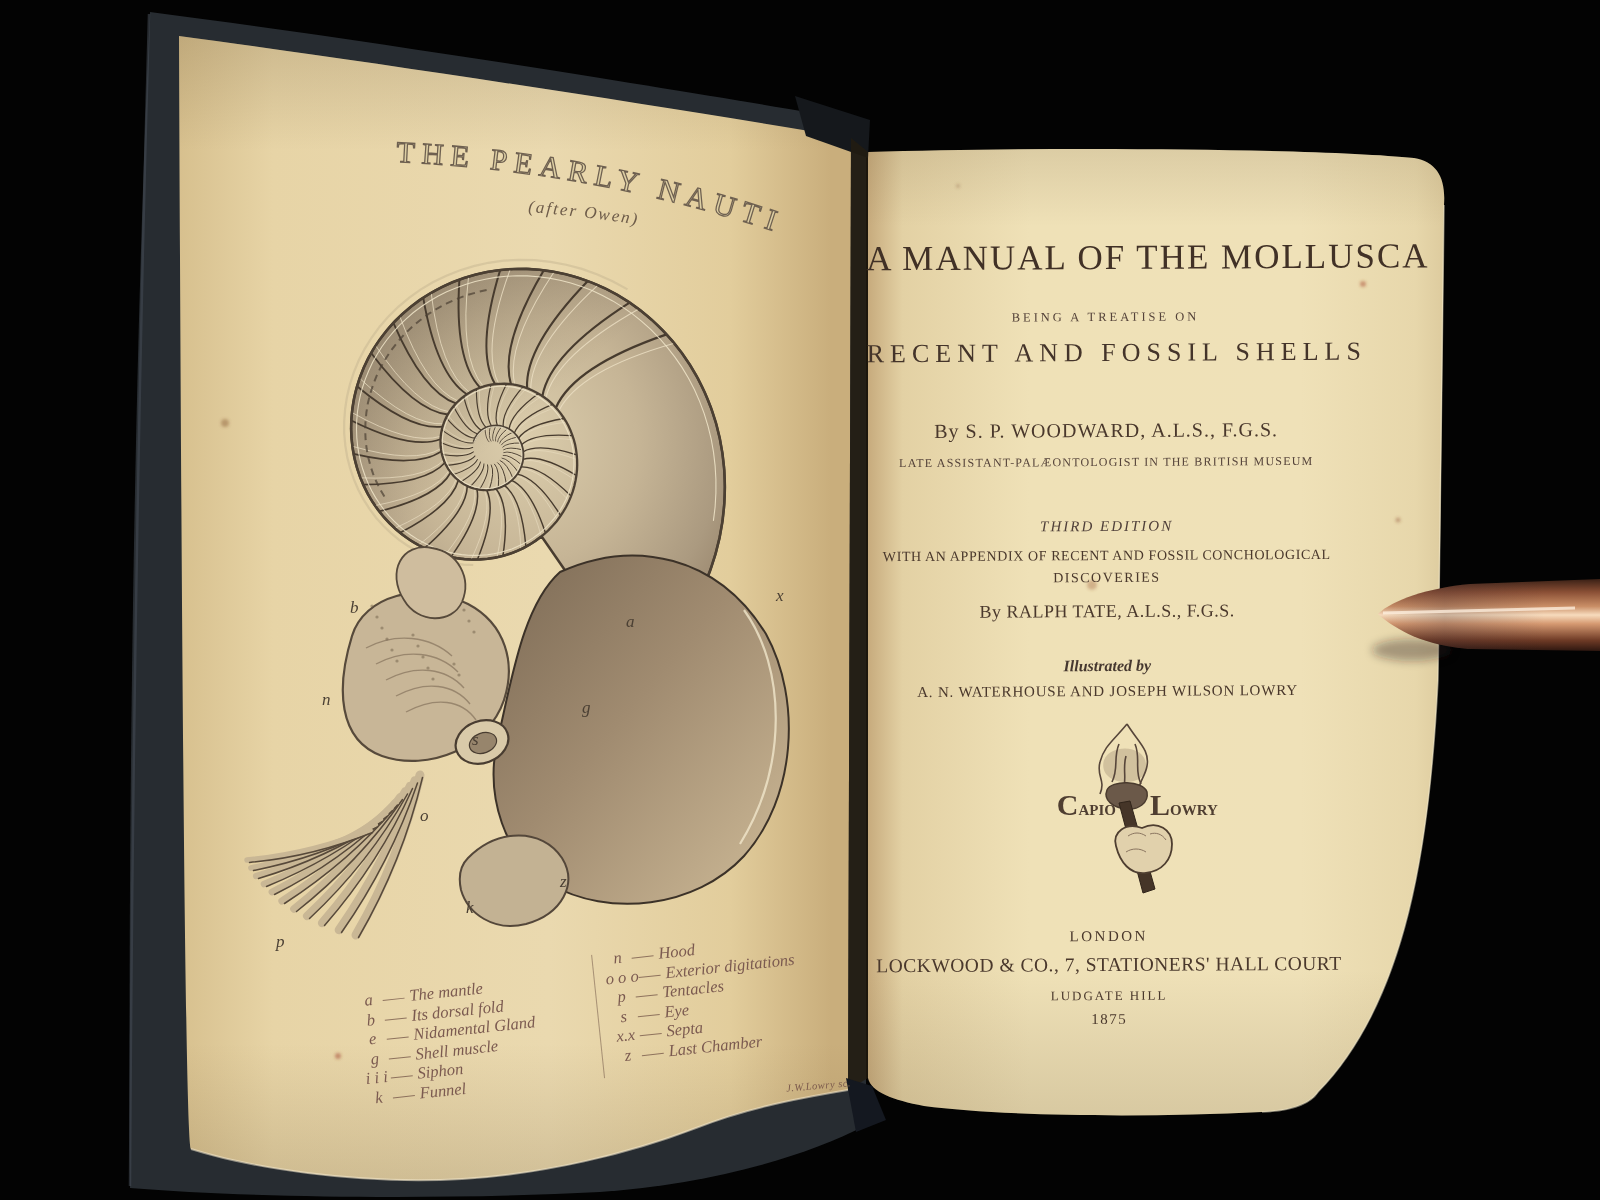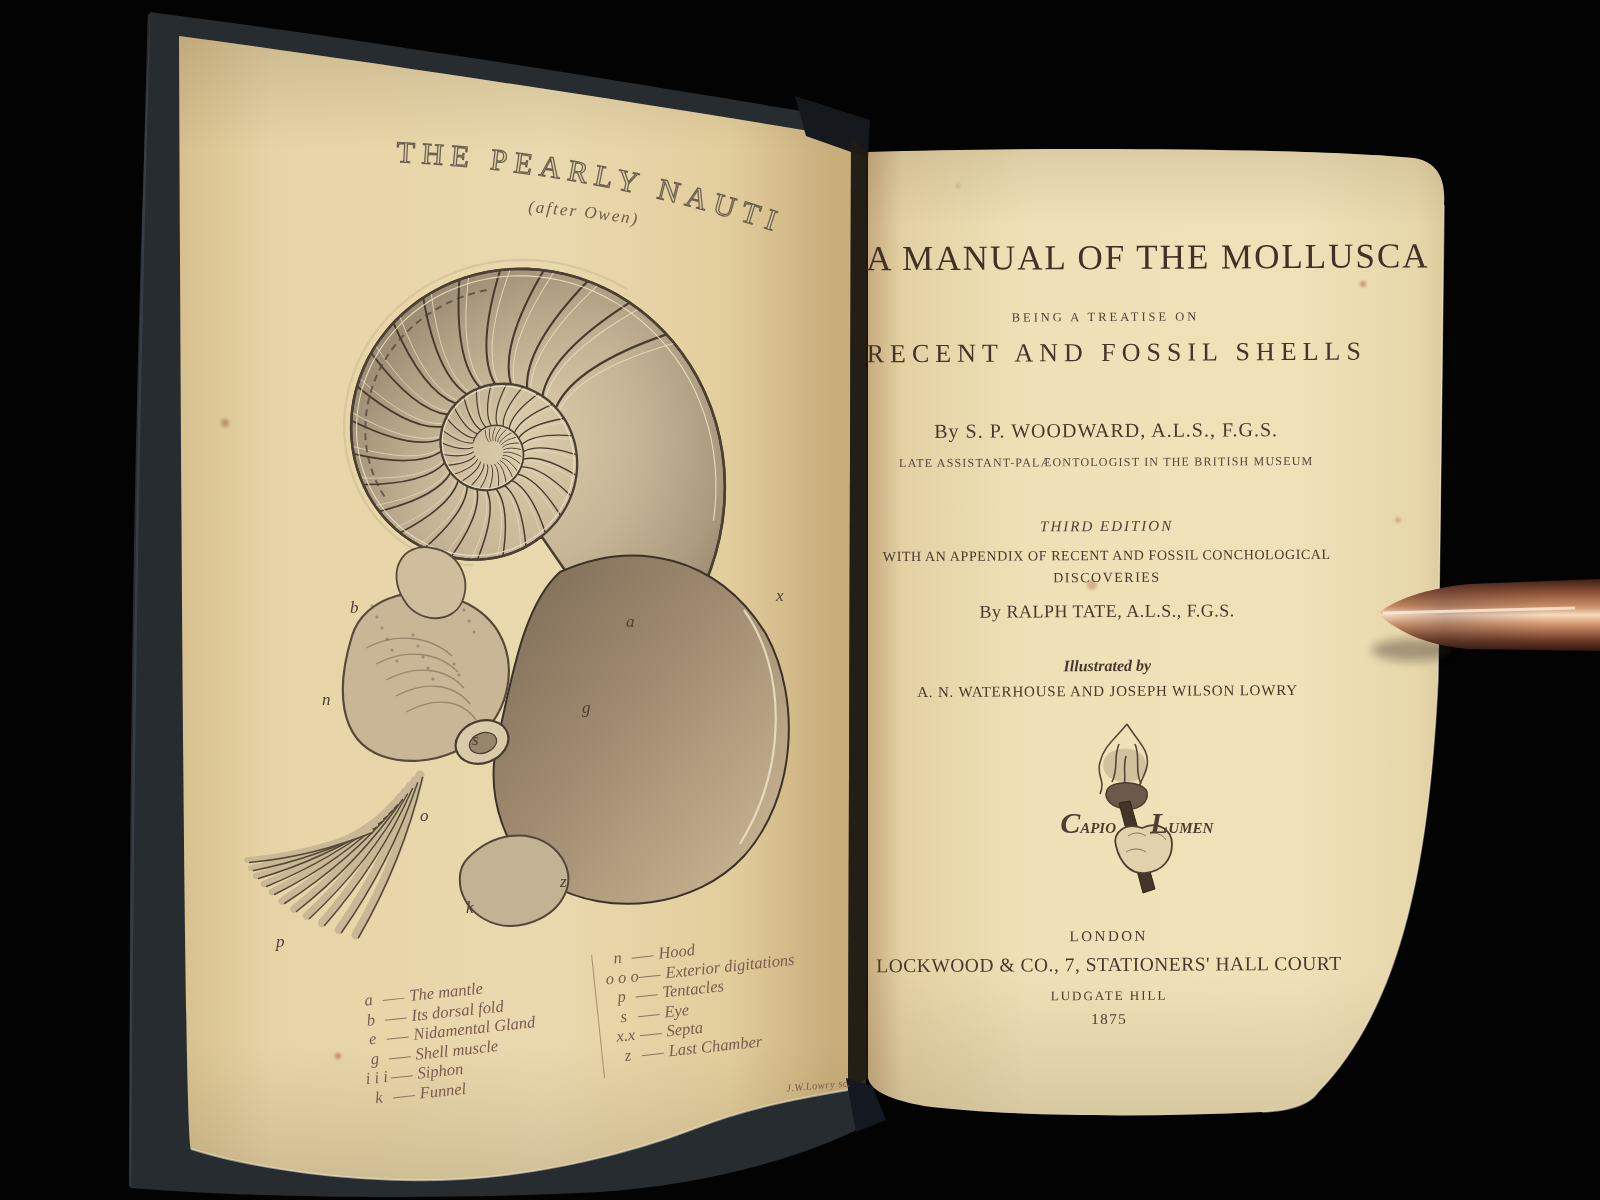--- a/index.html
+++ b/index.html
@@ -20,22 +20,22 @@
   #rp-app2    {top:570px;font-size:14px;letter-spacing:1.5px;}
   #rp-editor  {top:601px;font-size:18px;letter-spacing:.5px;}
   #rp-illby   {top:657px;font-size:16px;font-style:italic;font-weight:bold;color:#463830;}
   #rp-illus   {top:683px;font-size:15px;letter-spacing:.8px;}
   #rp-london  {top:928px;font-size:15px;letter-spacing:2.5px;}
   #rp-lockwood{top:954px;font-size:19.5px;letter-spacing:.5px;}
   #rp-ludgate {top:988px;font-size:13px;letter-spacing:2px;}
   #rp-year    {top:1011px;font-size:15px;letter-spacing:1.5px;}
 
   
-  .motto{position:absolute;top:806px;font-size:21px;color:#4f3e31;font-weight:bold;
-         font-variant:small-caps;font-style:italic;}
+  .motto{position:absolute;top:788px;font-size:21px;color:#4f3e31;font-weight:bold;
+         font-variant:small-caps;}
   .motto::first-letter{font-size:30px;}
   #motto-left{left:1036px;width:80px;text-align:right;}
   #motto-right{left:1150px;width:96px;text-align:left;}
 
   
   .legend{position:absolute;left:352px;top:976px;width:480px;height:150px;
           transform:rotate(-6deg);transform-origin:0 0;
           font-style:italic;color:#7b5a50;font-size:16.5px;}
   .lcol{position:absolute;top:16px;left:0;}
   .lcol.right{left:252px;top:0;}
@@ -434,15 +434,15 @@
     <div class="rpl" id="rp-editor">By RALPH TATE, A.L.S., F.G.S.</div>
     <div class="rpl" id="rp-illby">Illustrated by</div>
     <div class="rpl" id="rp-illus">A. N. WATERHOUSE AND JOSEPH WILSON LOWRY</div>
     <div class="rpl" id="rp-london">LONDON</div>
     <div class="rpl" id="rp-lockwood">LOCKWOOD &amp; CO., 7, STATIONERS' HALL COURT</div>
     <div class="rpl" id="rp-ludgate">LUDGATE HILL</div>
     <div class="rpl" id="rp-year">1875</div>
   </div>
 
   <span class="motto" id="motto-left">Capio</span>
-  <span class="motto" id="motto-right">Lumen</span>
+  <span class="motto" id="motto-right">Lowry</span>
 
 </div>
 
 </body></html>

